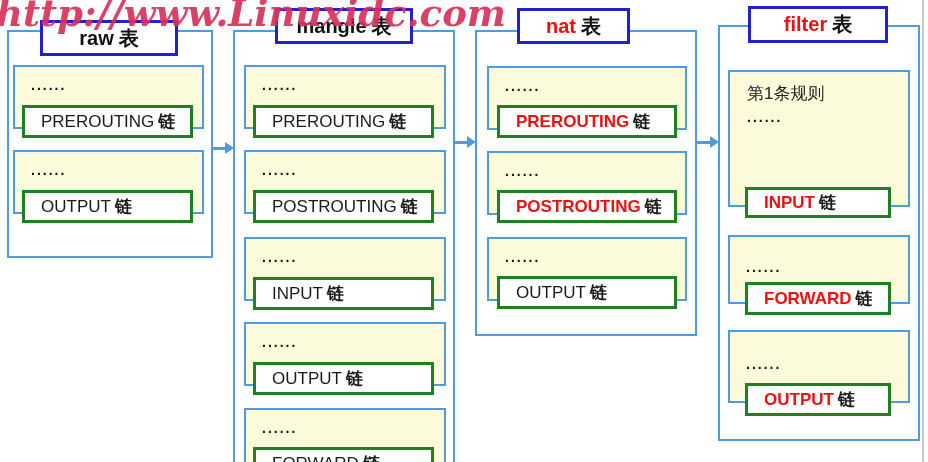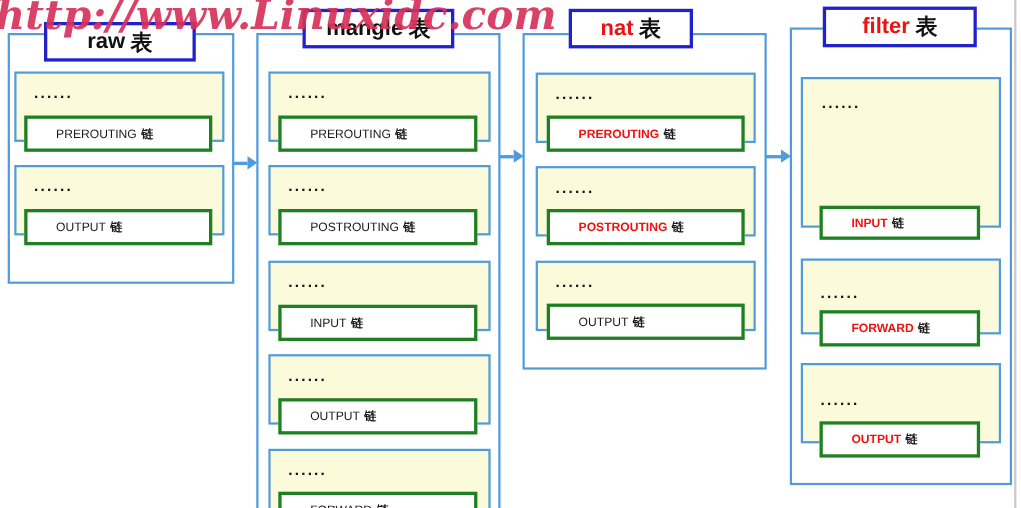--- a/index.html
+++ b/index.html
@@ -10,21 +10,21 @@
     --red:#ee1111;
     --ink:#1a1a1a;
   }
   *{box-sizing:border-box;margin:0;padding:0}
   body{font-family:"Liberation Sans","DejaVu Sans",sans-serif;background:#fff}
   .canvas{position:relative;width:928px;height:462px;background:#ffffff;overflow:hidden}
 
   .outer{position:absolute;border:2px solid var(--blue);background:#fff;z-index:1}
   .ybox{position:absolute;border:2px solid var(--blue);background:var(--yellow);z-index:2;padding:9px 0 0 16px}
   .gbox{position:absolute;border:3px solid var(--green);background:#fff;z-index:3;
-        display:flex;align-items:center;padding-left:26px;font-size:11px;color:var(--ink);white-space:nowrap}
+        display:flex;align-items:center;padding-left:16px;font-size:17px;color:var(--ink);white-space:nowrap}
   .title{position:absolute;border:3px solid var(--dkblue);background:#fff;z-index:5;
          display:flex;align-items:center;justify-content:center;font-weight:bold;font-size:20px;color:#111;white-space:nowrap}
   .suffix{margin-left:5px}
   .chain-suffix{margin-left:4px;font-weight:bold}
   .red{color:var(--red);font-weight:bold}
   .dots{font-weight:bold;font-size:14px;letter-spacing:2px;color:#111;line-height:14px}
   .rules{padding:10px 0 0 17px;font-size:17px;line-height:24px;color:#222}
   .rules .dots{display:block;margin-top:4px}
 
   .arrow{position:absolute;height:12px;display:flex;align-items:center;z-index:2}
@@ -156,20 +156,21 @@
       <span class="arrow-head"></span>
   </div>
 
   <div class="outer" style="left:718px;top:25px;width:202px;height:416px"></div>
   <div class="title" style="left:748px;top:6px;width:140px;height:37px">
     <span class="red">filter</span>
       <span class="suffix">表</span>
   </div>
 
   <div class="ybox rules" style="left:728px;top:70px;width:182px;height:137px">
+    <div>第1条规则</div>
     <span class="dots">......</span>
   </div>
   <div class="gbox" style="left:745px;top:187px;width:146px;height:31px">
     <span class="red">INPUT</span>
       <span class="chain-suffix">链</span>
   </div>
 
   <div class="ybox" style="left:728px;top:235px;width:182px;height:69px">
     <span class="dots" style="position:relative;top:12px">......</span>
   </div>

